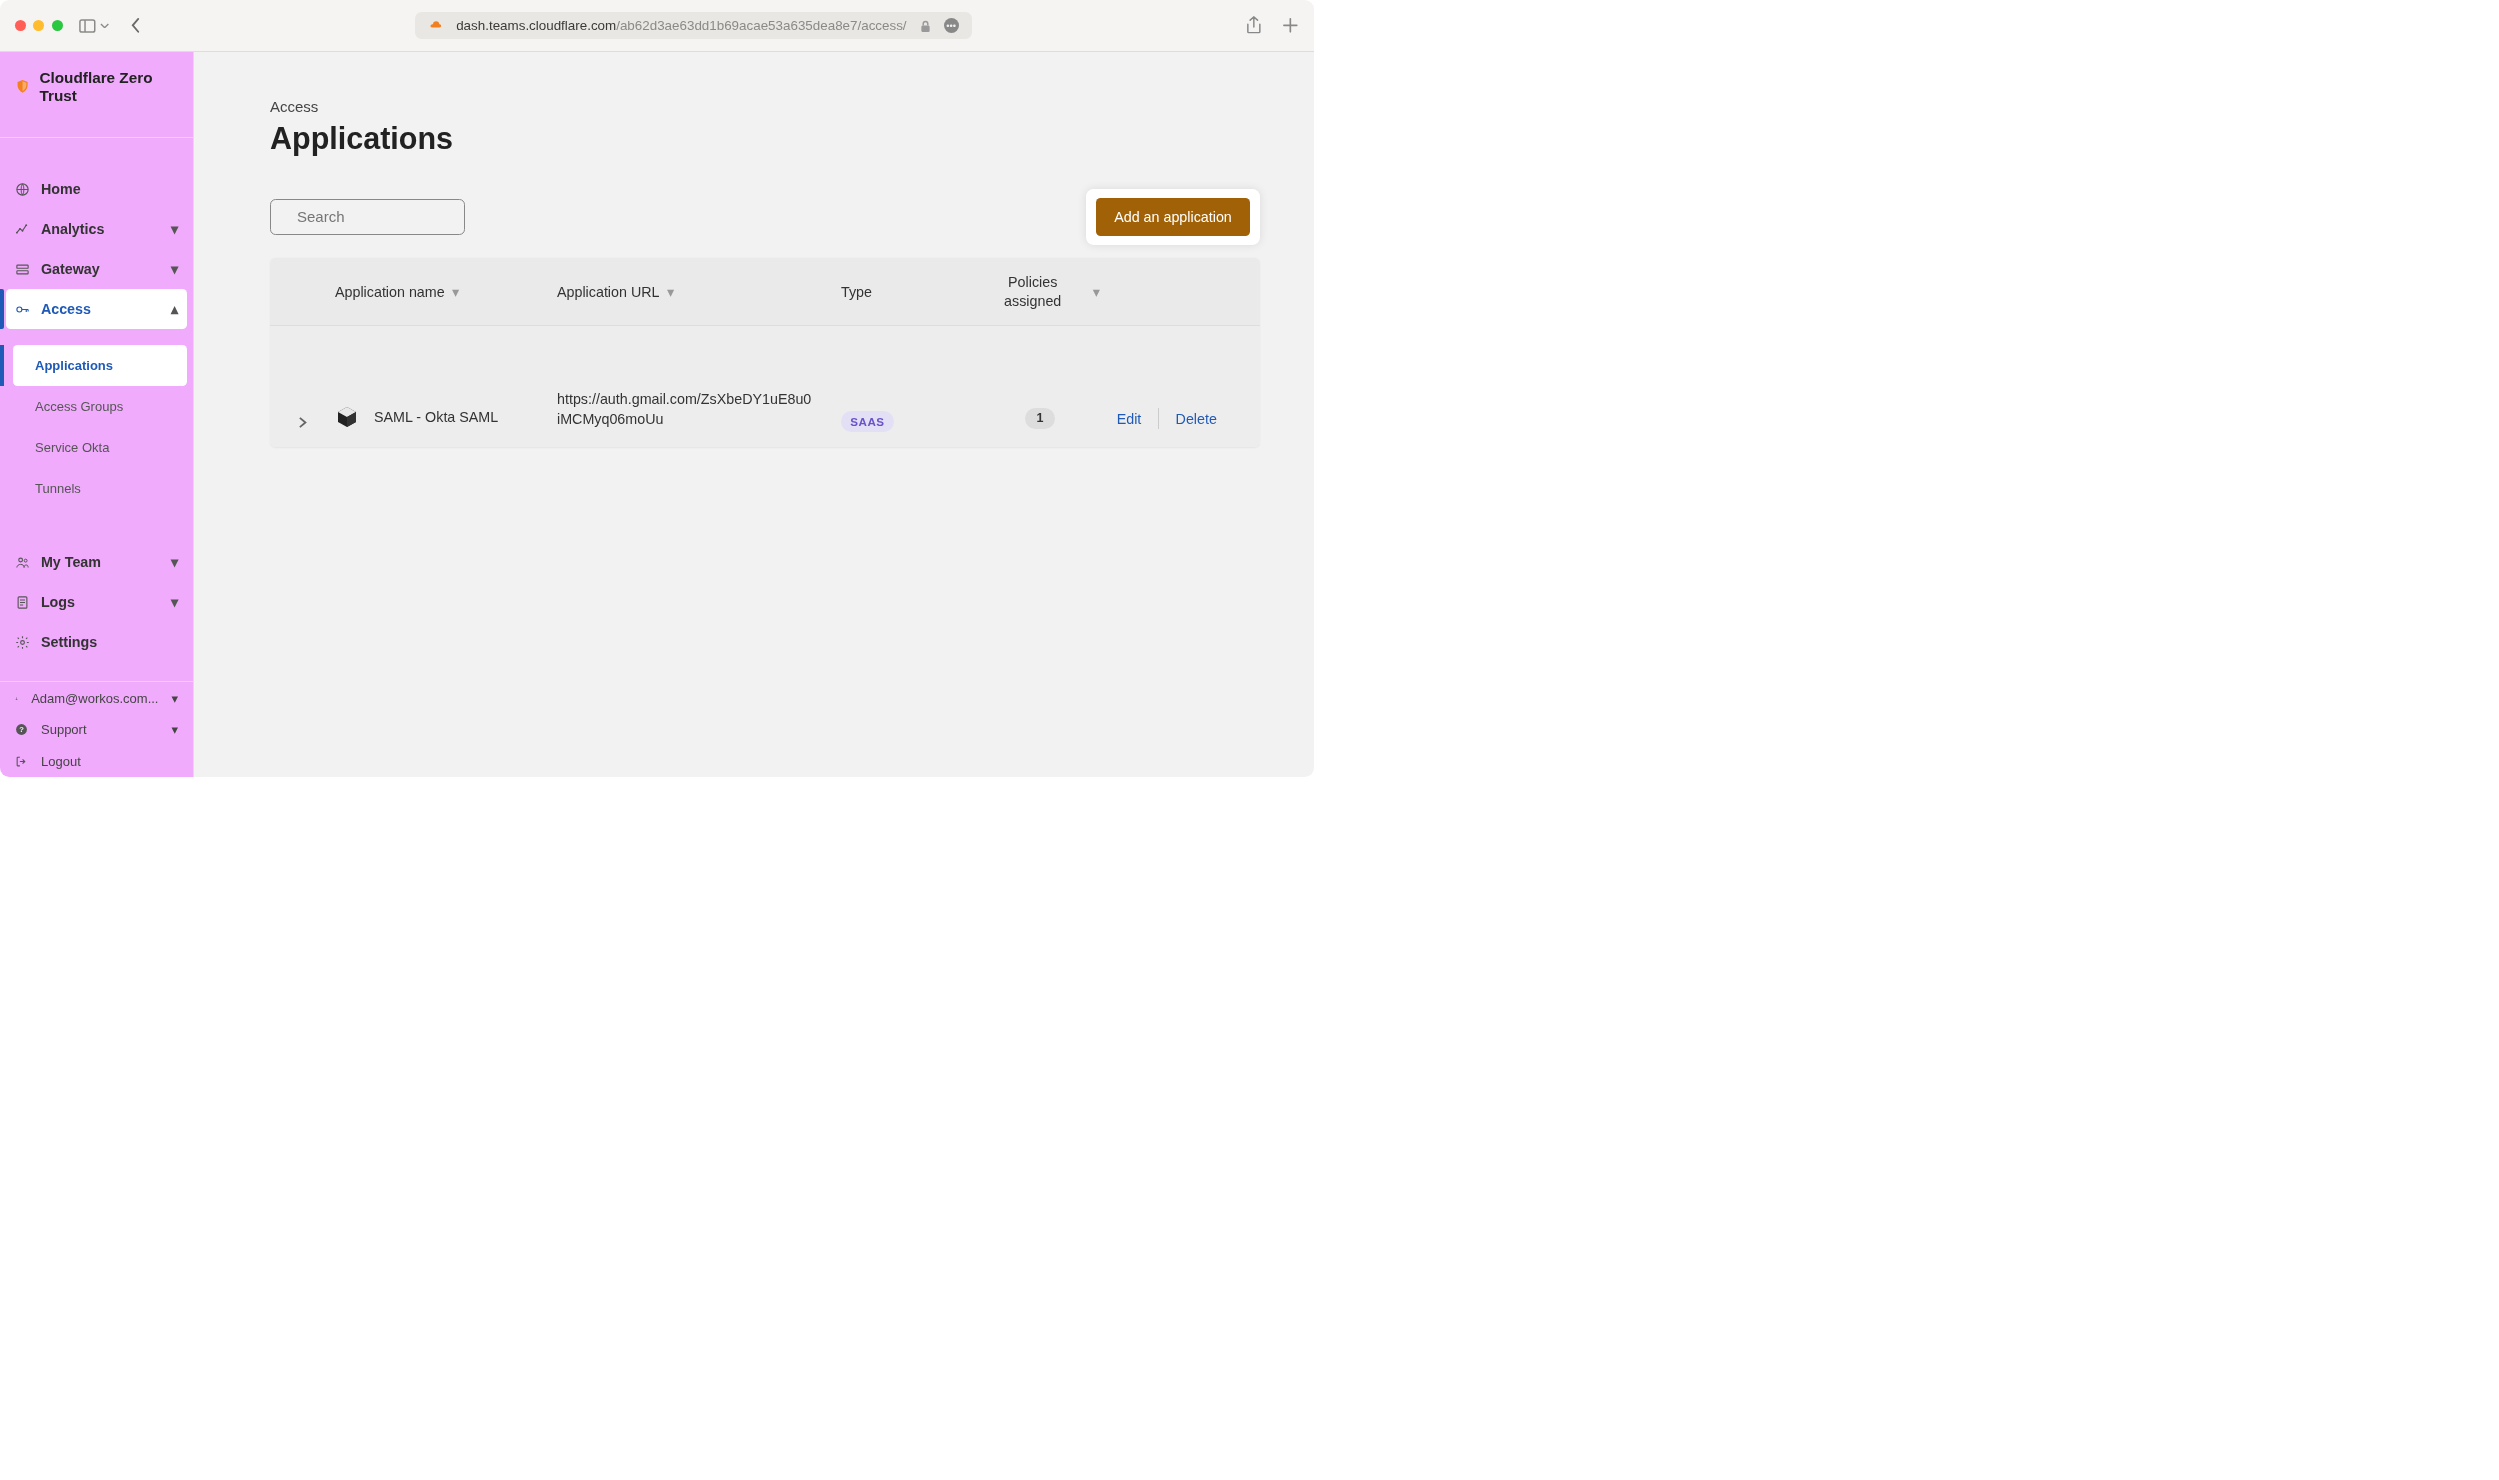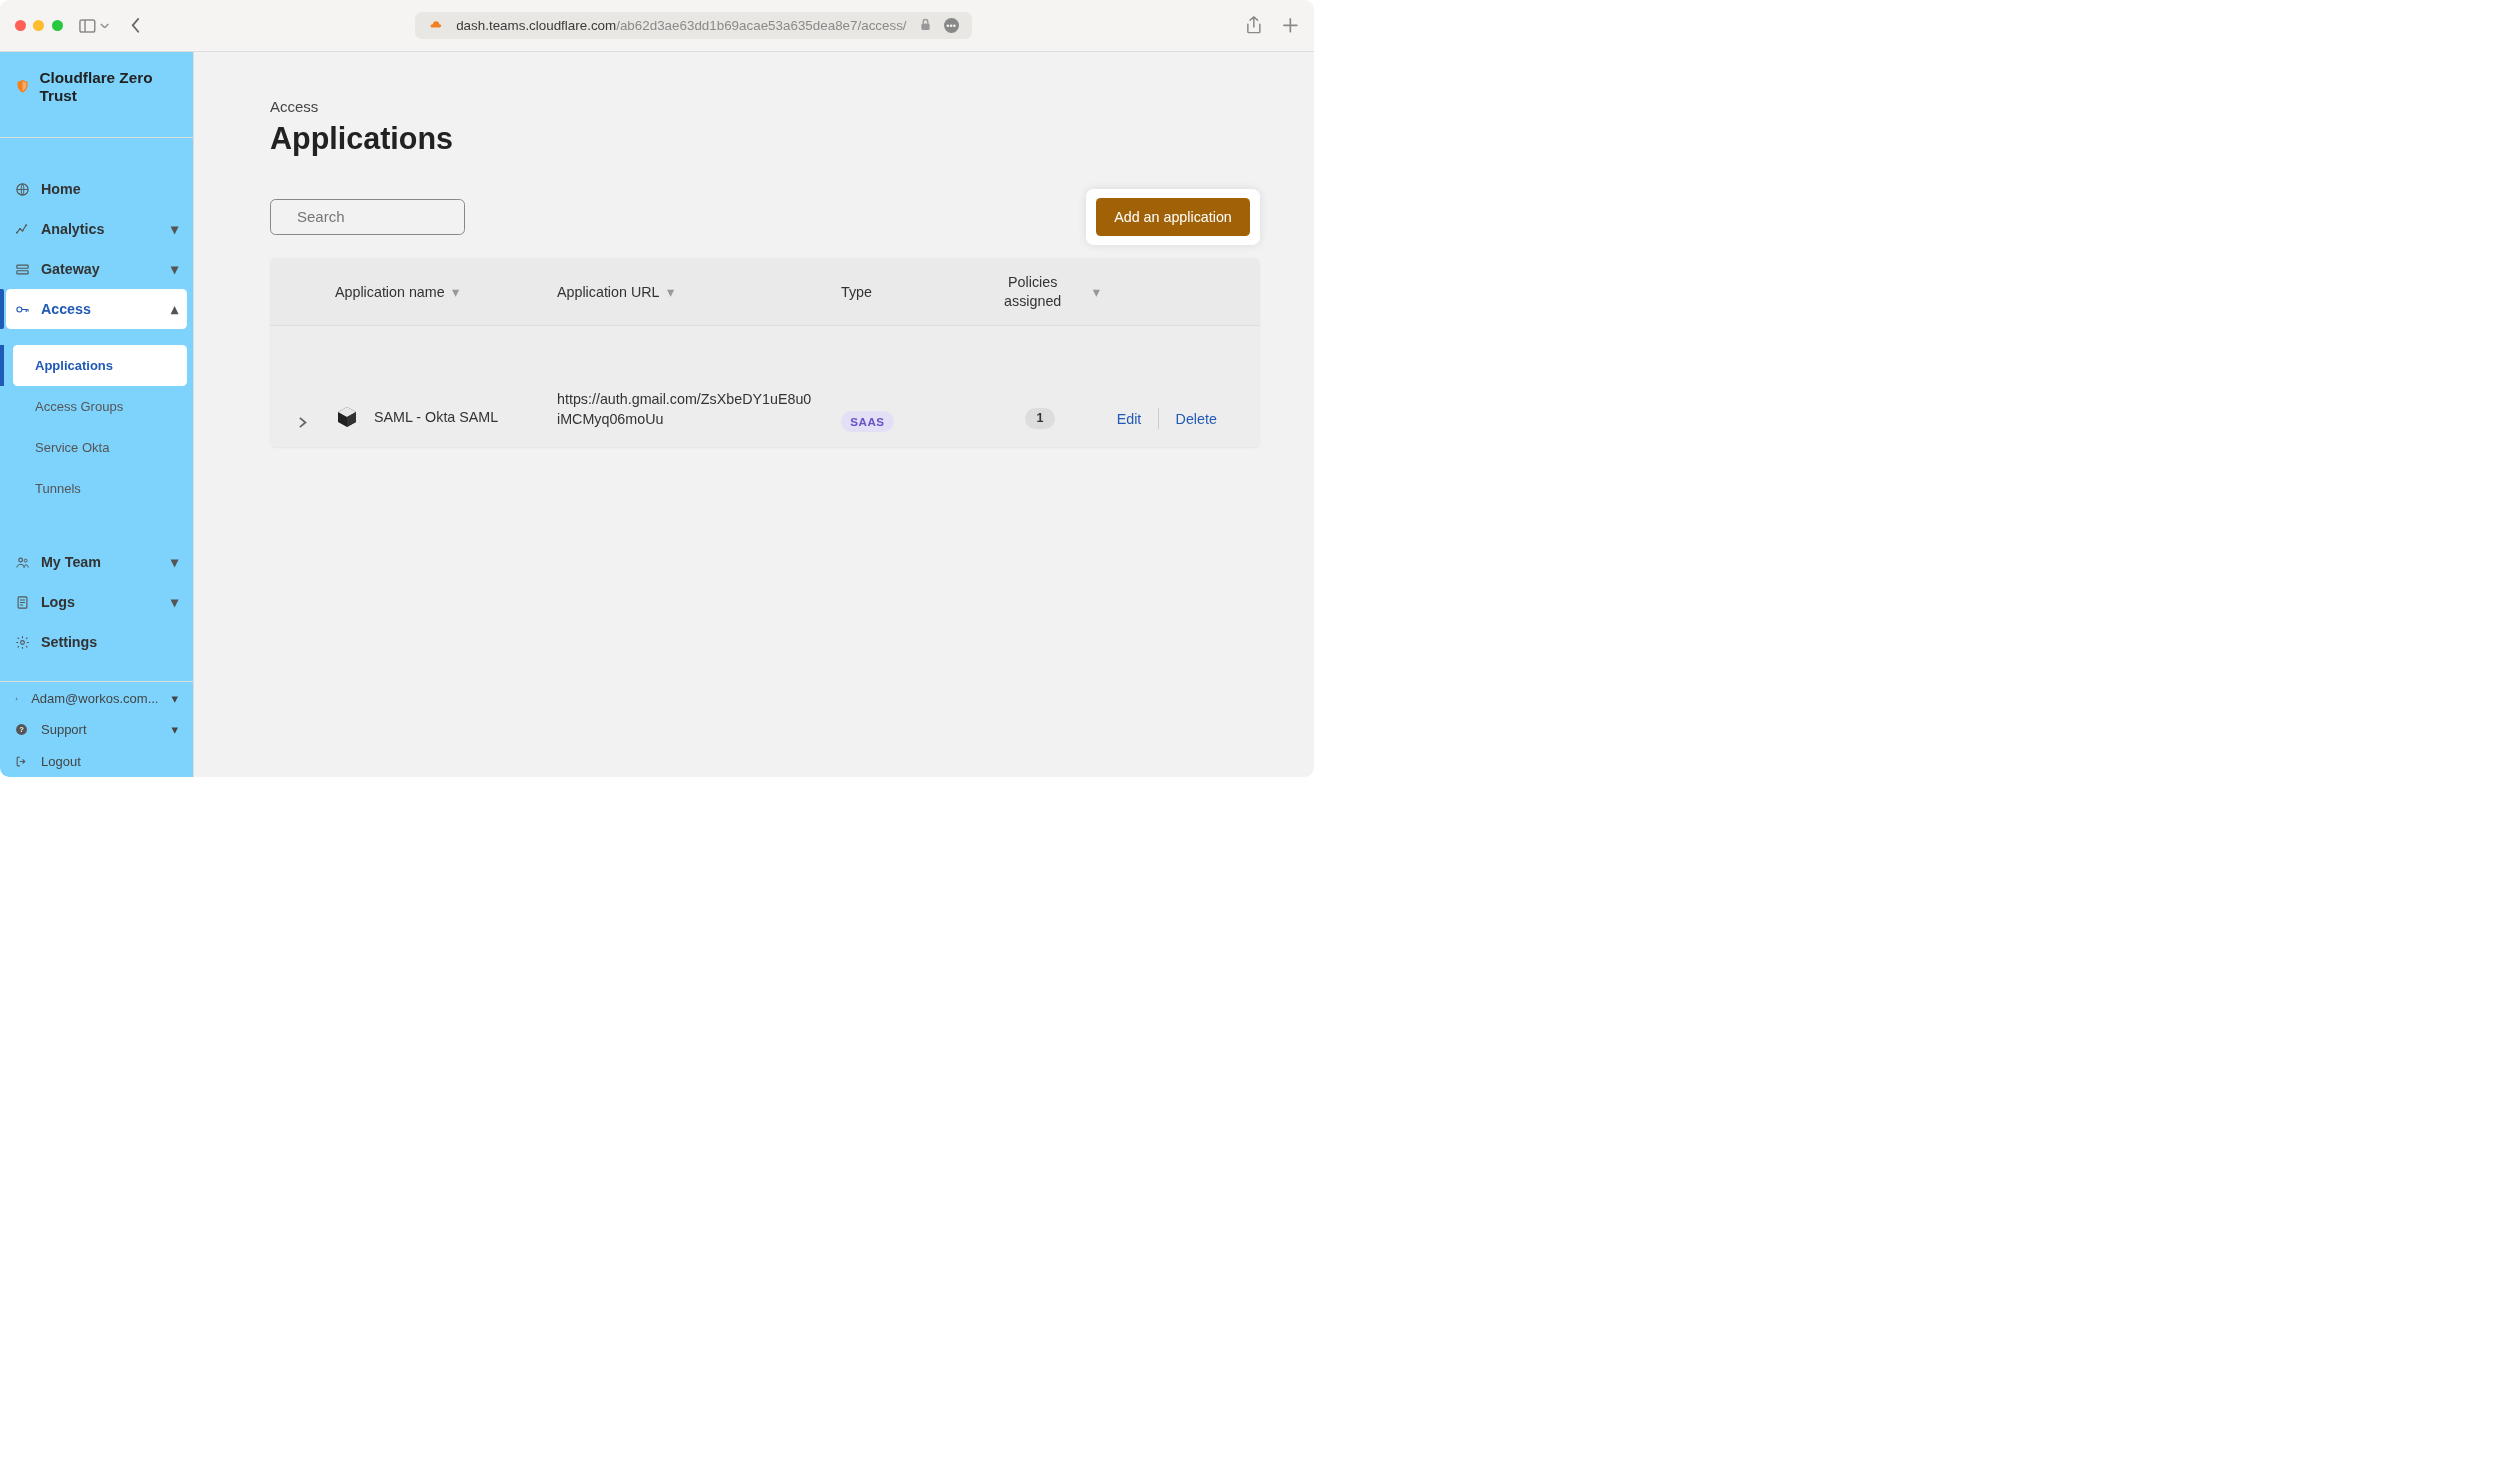--- a/index.html
+++ b/index.html
@@ -8,30 +8,30 @@
 
 .browser-chrome { height: 52px; display: flex; align-items: center; padding: 0 15px; border-bottom: 0.9px solid #ddd; background: #f6f4f2; }
 .traffic-lights { display: flex; gap: 7.4px; }
 .traffic-light { width: 11px; height: 11px; border-radius: 50%; }
 .tl-red { background: #ff5f57; }
 .tl-yellow { background: #febc2e; }
 .tl-green { background: #28c840; }
 .chrome-btn { margin-left: 16.7px; display: flex; align-items: center; gap: 3.7px; color: #7a7a78; }
 .chrome-back { margin-left: 20.4px; color: #5a5a58; }
 .url-bar { flex: 1; display: flex; justify-content: center; }
-.url-box { background: #e9e7e4; border-radius: 6.5px; padding: 5.6px 13px; display: flex; align-items: flex-start; gap: 13px; font-size: 13.4px; color: #5a5a58; min-width: 537px; justify-content: center; }
+.url-box { background: #e9e7e4; border-radius: 6.5px; padding: 5.6px 13px; display: flex; align-items: flex-end; gap: 13px; font-size: 13.4px; color: #5a5a58; min-width: 537px; justify-content: center; }
 .url-host { color: #3a3a38; font-weight: 500; }
 .url-path { color: #8a8a88; }
 .chrome-right { display: flex; gap: 20.4px; color: #888; align-items: center; }
 
 
 .page { display: flex; height: calc(100% - 52px); }
 
 
-.sidebar { width: 194px; border-right: 0.9px solid #ddd; background: #7dd3fc; display: flex; flex-direction: column; gap: 16px; }
+.sidebar { width: 194px; border-right: 0.9px solid #ddd; background: #f0abfc; display: flex; flex-direction: column; gap: 16px; }
 .brand { display: flex; align-items: center; gap: 9.3px; padding: 16.7px 13px 16.7px 15px; font-weight: 700; font-size: 15.3px; color: #222; }
 .brand-icon { width: 16.7px; height: 16.7px; }
 .nav-divider { border-top: 0.9px solid #ddd; }
 .nav { padding: 15px 5.6px 0 5.6px; }
 .nav-item { display: flex; align-items: center; padding: 12px 9.3px; font-size: 14.3px; color: #333; border-radius: 4.6px; gap: 11px; font-weight: 600; position: relative; cursor: pointer; }
 .nav-item .chev { margin-left: auto; color: #555; }
 .nav-item.active { background: #fff; color: #205ab7; }
 .nav-item.active::before { content: ""; position: absolute; left: -5.6px; top: 0; bottom: 0; width: 3.7px; background: #205ab7; border-radius: 0 1.9px 1.9px 0; }
 .nav-icon { width: 15px; height: 15px; color: #555; flex-shrink: 0; }
 .nav-item.active .nav-icon { color: #205ab7; }

